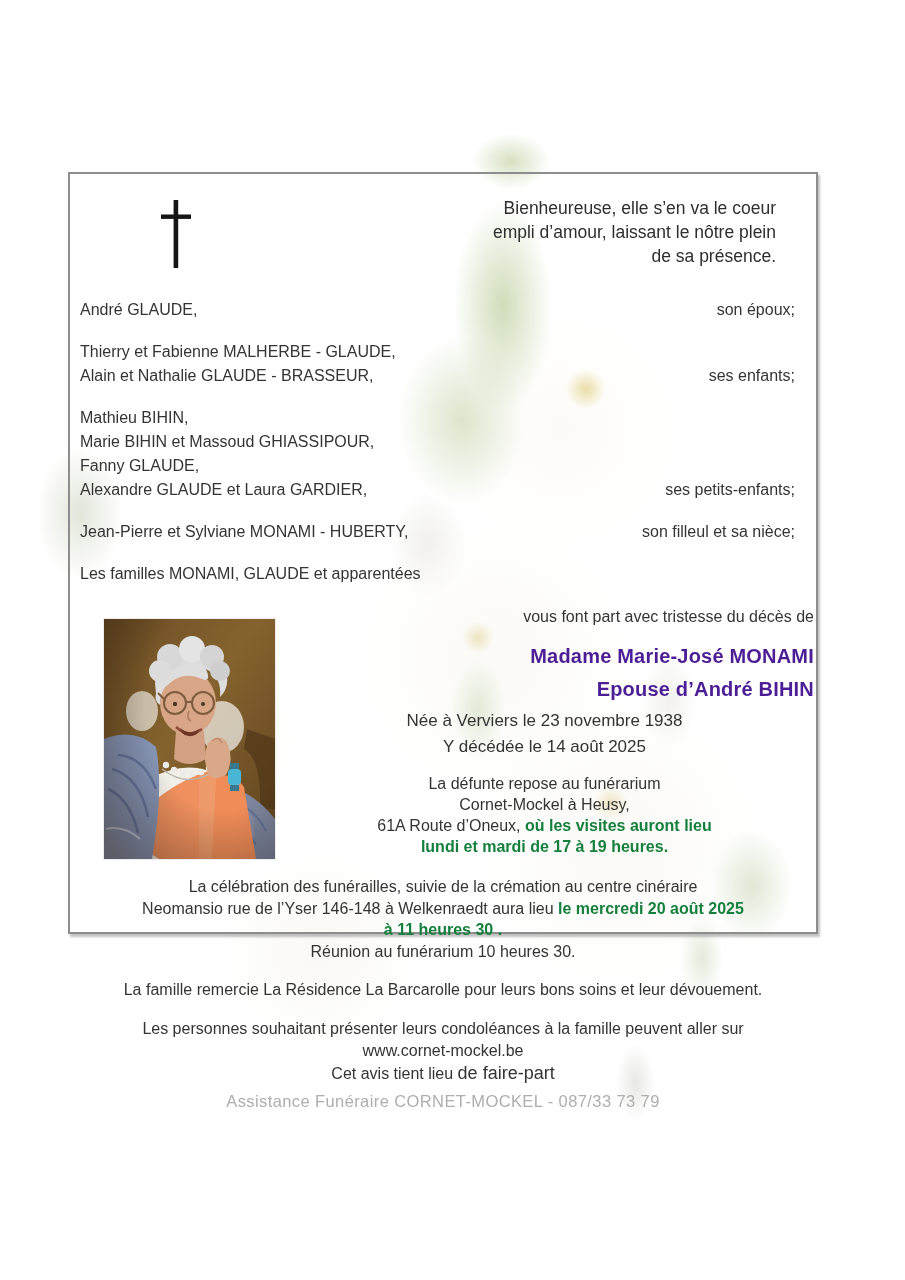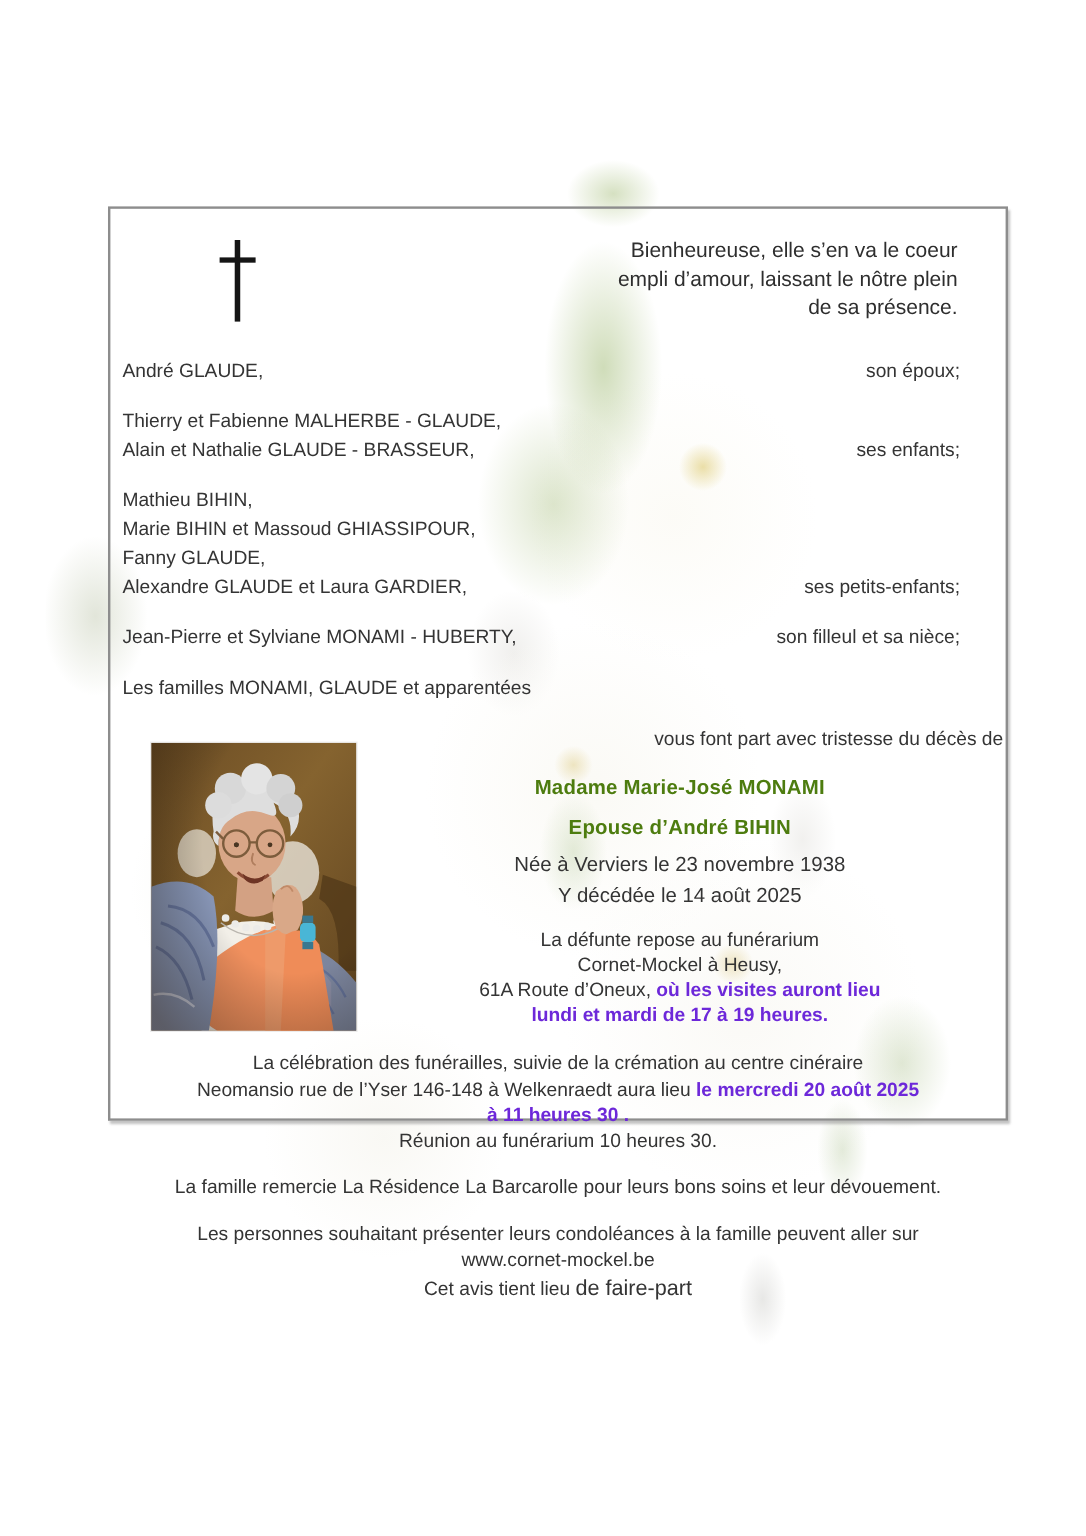--- a/index.html
+++ b/index.html
@@ -36,62 +36,62 @@
       radial-gradient(circle 150px at 70% 70%, rgba(250,249,245,0.90), rgba(250,249,245,0) 100%),
       radial-gradient(circle 100px at 34% 80%, rgba(248,247,242,0.85), rgba(248,247,242,0) 100%),
       radial-gradient(circle 95px  at 20% 60%, rgba(246,245,240,0.80), rgba(246,245,240,0) 100%),
       
       radial-gradient(ellipse 55px 75px at 47% 41%, rgba(205,203,196,0.30), rgba(205,203,196,0) 70%),
       radial-gradient(ellipse 40px 70px at 76% 56%, rgba(205,203,196,0.28), rgba(205,203,196,0) 70%),
       radial-gradient(ellipse 28px 55px at 72% 93%, rgba(196,196,192,0.40), rgba(196,196,192,0) 70%);
   }
 
   .card {
-    position:absolute; left:90px; top:172px;
+    position:absolute; left:68px; top:172px;
     width:750px; height:762px;
     border:2px solid #8d8d8d;
     box-shadow:2px 3px 2px rgba(120,120,120,0.45);
     z-index:1;
     background:transparent;
   }
 
   .card-header { position:relative; height:124px; }
   .cross { position:absolute; left:90px; top:26px; }
   .epitaph {
     position:absolute; right:40px; top:22px;
     width:360px;
     text-align:right;
     font-size:17.5px; line-height:24px;
     white-space:pre-line;
     color:#2e2e2e;
   }
 
-  .family-groups { padding:0 38px 0 10px; }
+  .family-groups { padding:0 21px 0 10px; }
   .family-group {
     display:flex; justify-content:space-between; align-items:flex-end;
     margin-bottom:18px;
     font-size:16px; line-height:24px;
   }
   .family-group .names { text-align:left; }
   .family-group .relation { text-align:right; white-space:nowrap; }
 
   .photo-row { display:flex; padding-left:34px; margin-top:6px; }
   .photo-frame {
     width:171px; height:240px; margin-top:15px;
     flex:0 0 auto;
     box-shadow:0 0 0 1px rgba(200,200,200,0.35);
   }
   .photo-frame svg { display:block; width:100%; height:100%; }
 
   .center-col { flex:1 1 auto; text-align:center; padding-right:2px; }
   .intro { font-size:16px; margin:4px 0 14px;text-align:right; }
-  .deceased-name { font-size:17px; font-weight:700; line-height:33px; color:#4d7c0f; letter-spacing:0.2px; }
+  .deceased-name { font-size:20px; font-weight:700; line-height:33px; color:#4c1d95; letter-spacing:0.2px;text-align:right; }
   .life-dates { font-size:17px; line-height:23px; margin-top:3px; }
   .repose { font-size:16px; line-height:21px; margin-top:15px; }
-  .b { font-weight:700; color:#6d28d9; }
+  .b { font-weight:700; color:#15803d; }
 
   .ceremony { text-align:center; font-size:16px; line-height:21.5px; margin-top:17px; padding:0 8px; }
   .thanks { text-align:center; font-size:16px; margin-top:19px; padding:0 6px; }
   .condolences { text-align:center; font-size:16px; line-height:22px; margin-top:19px; padding:0 18px; }
   .notice-alt { font-size:18px; }
   .footer-line { text-align:center; font-size:16.5px; margin-top:7px; color:#aeaeae; letter-spacing:0.4px; }
 </style>
 </head>
 <body>
 
@@ -256,14 +256,15 @@
   </div>
 
   <div class="thanks">La famille remercie La Résidence La Barcarolle pour leurs bons soins et leur dévouement.</div>
 
   <div class="condolences">
     <div>Les personnes souhaitant présenter leurs condoléances à la famille peuvent aller sur</div>
     <div>www.cornet-mockel.be</div>
     <div><span>Cet avis tient lieu </span><span class="notice-alt">de faire-part</span></div>
   </div>
 
+  <div class="footer-line">Assistance Funéraire CORNET-MOCKEL - 087/33 73 79</div>
 
 </div>
 
 </body></html>

